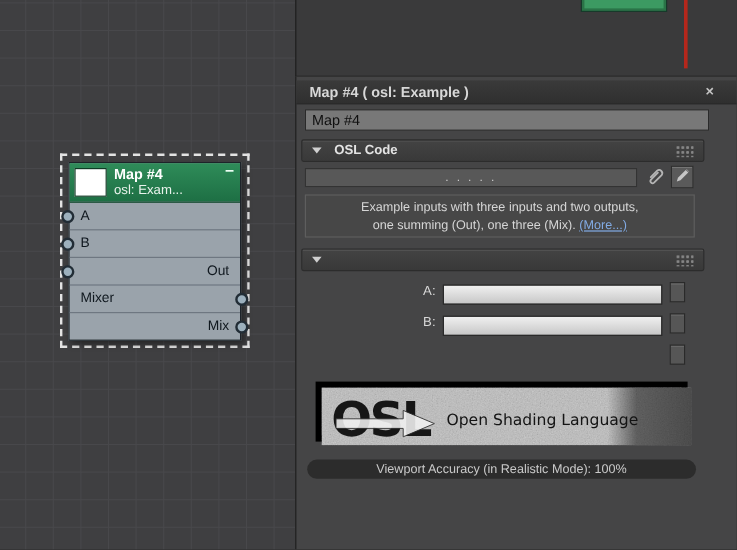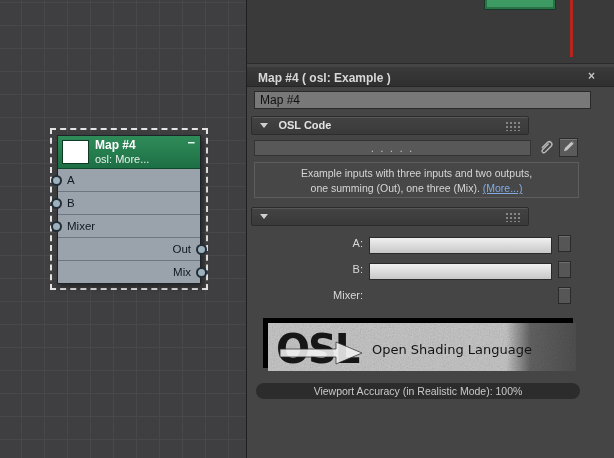--- a/index.html
+++ b/index.html
@@ -52,21 +52,21 @@
   .titlebar { left:0; top:3px; width:368px; height:20px;
     background:linear-gradient(#3a3a3a,#2f2f2f); border-bottom:1px solid #262626;
     line-height:20px; padding-left:11px; cursor:move; }
   .panel-title { font-size:12px; font-weight:bold; color:#d8d8d8; }
   .close-btn { left:337px; top:5px; width:15px; height:15px; text-align:center;
     line-height:14px; color:#c4c4c4; font-size:12px; font-weight:bold; cursor:pointer; }
   .name-field { left:7px; top:27px; width:337px; height:18px;
     background:#787878; border:1px solid #2a2a2a; color:#101010;
     font-size:12px; padding:0 5px; font-family:"Liberation Sans", sans-serif; }
 
-  .rollout { left:4px; width:278px; height:19px;
+  .rollout { left:4px; width:336px; height:19px;
     background:linear-gradient(#434343,#393939);
     border:1px solid #2c2c2c; border-radius:2px;
     box-shadow:inset 0 1px 0 #575757; line-height:17px; padding-left:8px; cursor:pointer; }
   .rollout-label { font-size:11px; font-weight:bold; color:#e3e3e3; vertical-align:top; line-height:17px; }
   .tri-down { display:inline-block; width:0; height:0; margin:6px 6px 0 0;
     border-left:4px solid transparent; border-right:4px solid transparent;
     border-top:5px solid #cfcfcf; vertical-align:top; }
   .grip { position:absolute; right:8px; top:4px; width:15px; height:10px;
     background-image:radial-gradient(circle, #868686 1px, transparent 1.5px);
     background-size:4px 4px; cursor:grab; }
@@ -116,29 +116,29 @@
 <div class="stage">
 
   <div class="abs nodeview">
     <div class="abs sel-outline"></div>
 
     <div class="abs node">
       <div class="node-header">
         <div class="swatch"></div>
         <div class="node-titles">
           <div class="node-title">Map #4</div>
-          <div class="node-subtitle">osl: More...</div>
+          <div class="node-subtitle">osl: Exam...</div>
         </div>
         <div class="node-collapse">−</div>
       </div>
       <div>
         <div class="node-row"><span>A</span></div>
         <div class="node-row"><span>B</span></div>
+        <div class="node-row out"><span>Out</span></div>
         <div class="node-row"><span>Mixer</span></div>
-        <div class="node-row out"><span>Out</span></div>
         <div class="node-row out"><span>Mix</span></div>
       </div>
     </div>
 
     <div class="abs socket" style="left:51px; top:175px;"></div>
     <div class="abs socket" style="left:51px; top:198px;"></div>
     <div class="abs socket" style="left:51px; top:221px;"></div>
     <div class="abs socket" style="left:196px; top:244px;"></div>
     <div class="abs socket" style="left:196px; top:267px;"></div>
   </div>
@@ -199,21 +199,20 @@
 
     <div class="abs param-row row-b">
       <span class="param-label">B:</span>
       <span class="field-wrap">
         <input class="param-input" value="" style="">
       </span>
       <button class="abs map-btn"></button>
     </div>
 
     <div class="abs param-row row-mixer">
-      <span class="param-label">Mixer:</span>
       <button class="abs map-btn"></button>
     </div>
 
     <div class="abs logo">
       <svg width="308" height="48" viewBox="0 0 308 48">
         <defs>
           <filter id="noiseF" x="0" y="0" width="100%" height="100%">
             <feTurbulence type="fractalNoise" baseFrequency="0.9" numOctaves="2" seed="7" stitchTiles="stitch"></feTurbulence>
             <feColorMatrix type="saturate" values="0"></feColorMatrix>
           </filter>

